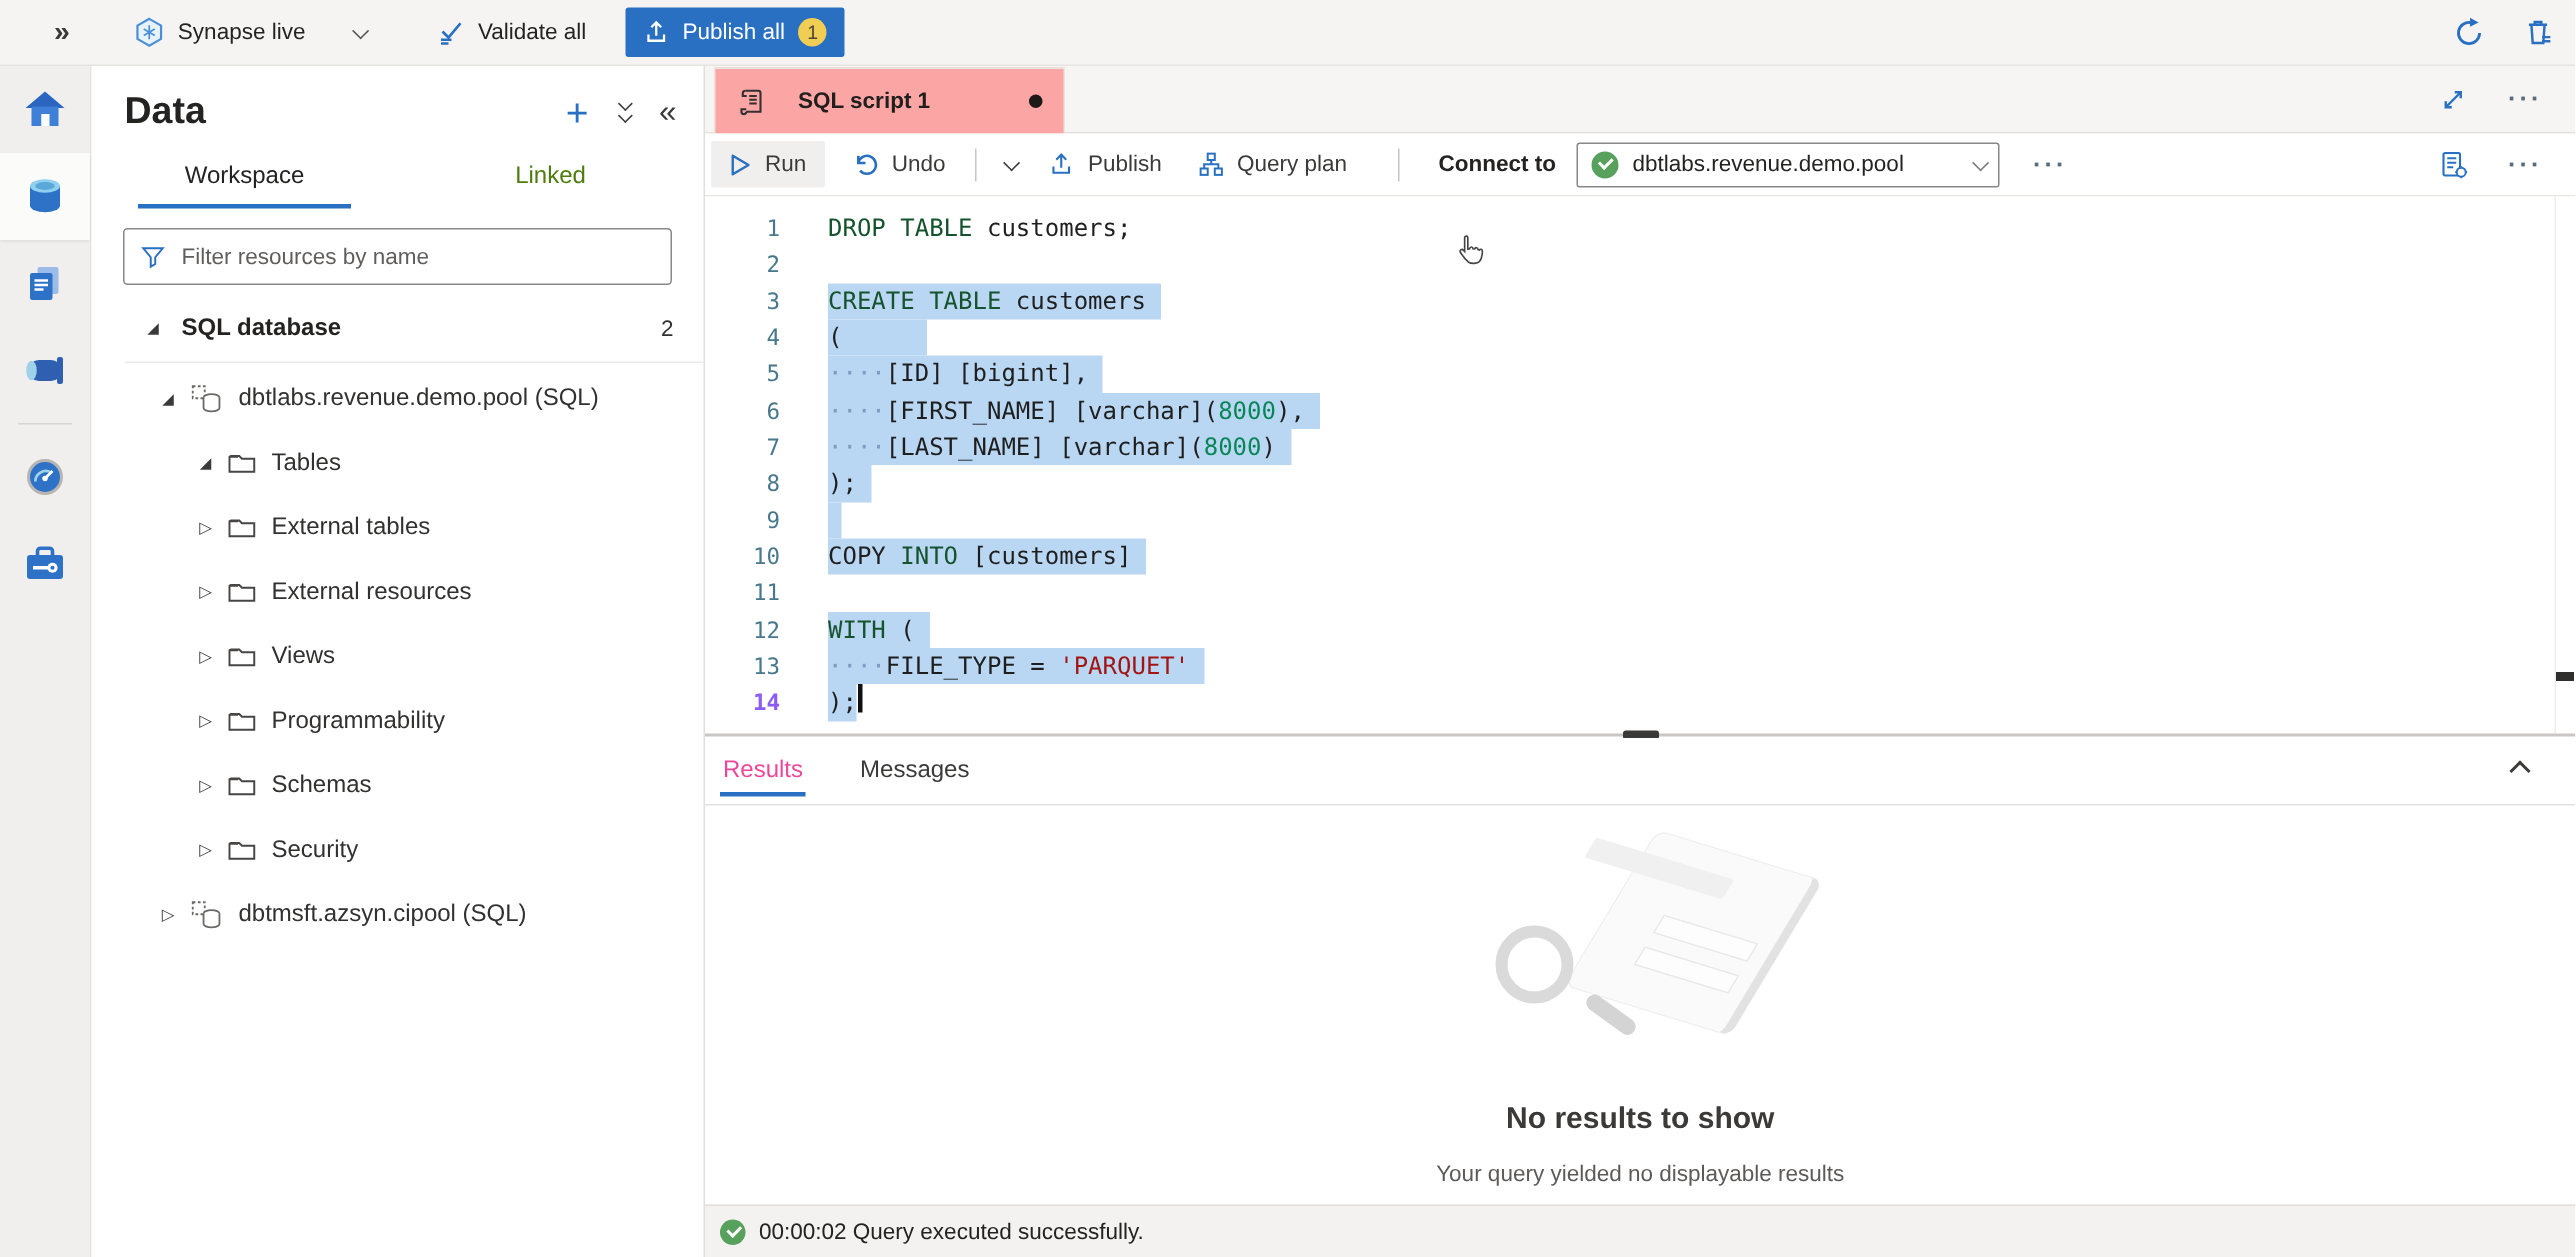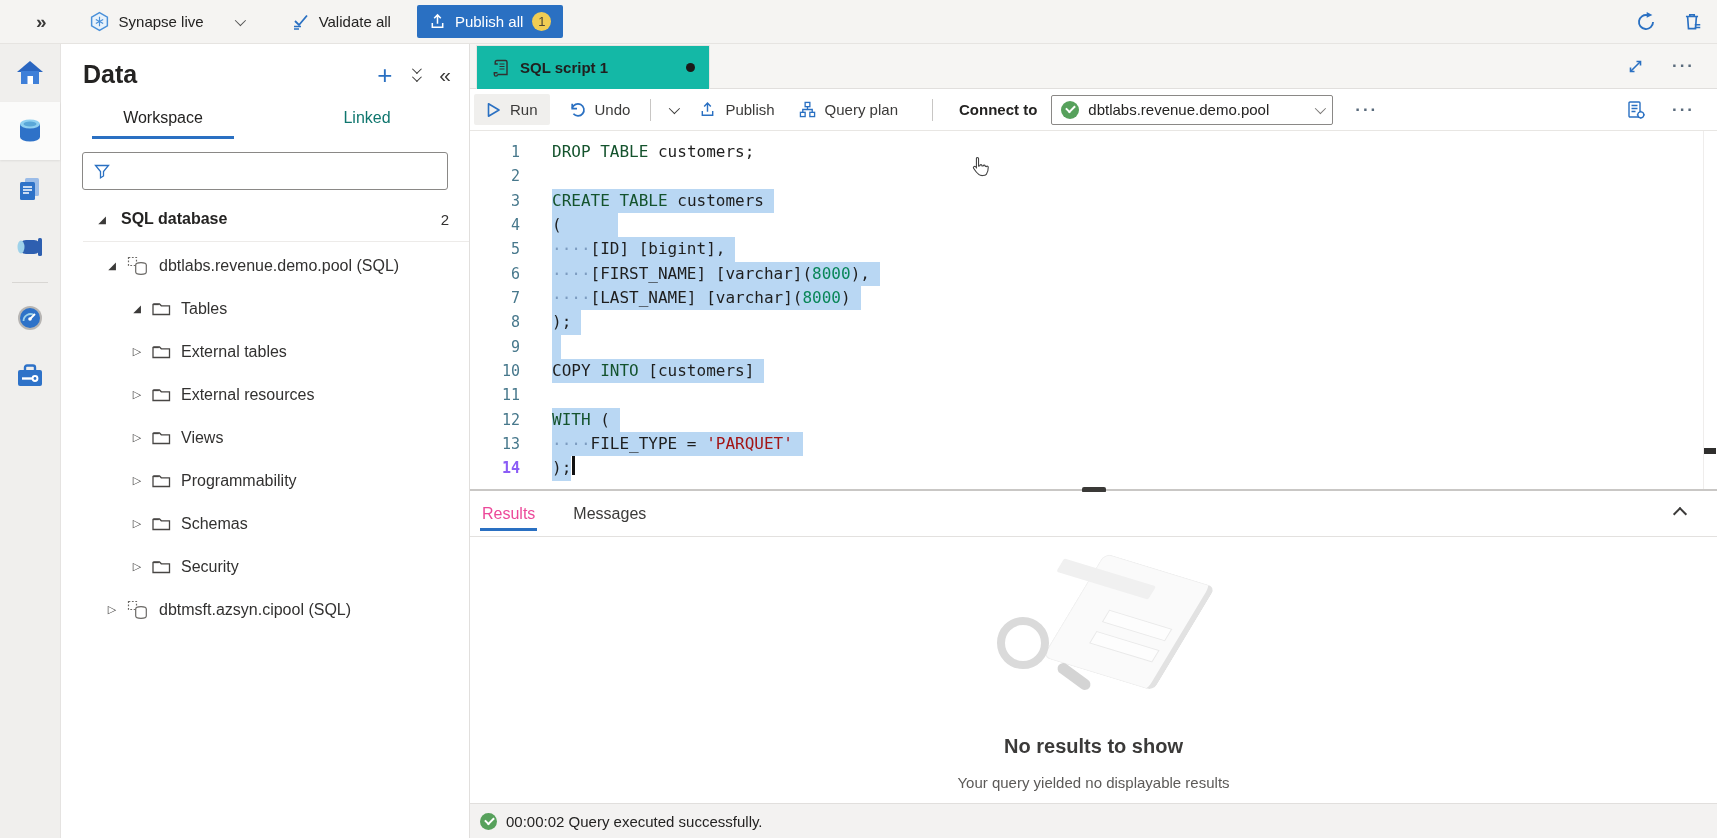--- a/index.html
+++ b/index.html
@@ -37,41 +37,41 @@
               border-right:1px solid #e1dfdd;}
   .dp-head{display:flex;align-items:center;padding:16px 18px 6px 22px;}
   .dp-title{font-size:25px;font-weight:bold;color:#242322;}
   .dp-icons{margin-left:auto;display:flex;align-items:center;gap:20px;}
   .plus{font-size:26px;font-weight:300;color:#2a70c2;line-height:20px;cursor:pointer;}
   .dblchev{display:flex;flex-direction:column;gap:1px;cursor:pointer;}
   .dblchev .chev{width:7px;height:7px;border-color:#3b3a39;}
   .laquo{font-size:21px;color:#3b3a39;cursor:pointer;line-height:18px;}
   .dp-tabs{display:flex;height:42px;margin-top:2px;}
   .dtab{flex:1;display:flex;align-items:center;justify-content:center;font-size:16px;
-        color:#0f766e;position:relative;cursor:pointer;}
+        color:#4d7c0f;position:relative;cursor:pointer;}
   .dtab.active{color:#242322;}
   .dtab.active::after{content:"";position:absolute;left:15%;right:15%;bottom:0;height:3px;background:#2a70c2;}
   .filter{margin:14px 22px 10px 22px;height:36px;border:1px solid #69676500;outline:1px solid #8a8886;
           border-radius:2px;display:flex;align-items:center;padding:0 10px;gap:9px;background:#fff;}
   .filter input{border:none;outline:none;flex:1;font-size:15px;font-family:inherit;color:#323130;background:transparent;}
   .filter input::placeholder{color:#605e5c;}
   .sec-row{display:flex;align-items:center;height:40px;padding:0 20px 0 34px;}
   .sec-label{font-size:16px;font-weight:bold;color:#242322;margin-left:12px;flex:1;}
   .sec-count{font-size:15px;color:#323130;}
   .sec-div{border-top:1px solid #edebe9;margin:2px 0 2px 22px;}
   .twisty{font-size:11px;color:#3b3a39;width:14px;display:inline-block;text-align:center;flex:none;}
   .twisty.exp{font-size:10px;}
   .trow{display:flex;align-items:center;height:43px;font-size:16px;color:#323130;cursor:pointer;}
   .trow .ticon{margin:0 10px 0 8px;flex:none;display:flex;}
 
   
   .main{position:absolute;left:470px;top:44px;width:1247px;height:794px;background:#fff;}
   .tabstrip{position:relative;height:45px;background:#f6f5f3;border-bottom:1px solid #e1dfdd;display:flex;}
-  .doc-tab{margin-left:6px;width:234px;background:#14b8a6;border:1px solid #e7e5e2;border-bottom:none;
-           display:flex;align-items:center;gap:10px;padding:0 14px;position:relative;top:1px;cursor:pointer;}
+  .doc-tab{margin-left:6px;width:234px;background:#fca5a5;border:1px solid #e7e5e2;border-bottom:none;
+           display:flex;align-items:center;gap:22px;padding:0 14px;position:relative;top:1px;cursor:pointer;}
   .doc-tab .lbl{font-size:15px;font-weight:bold;color:#201f1e;flex:1;}
   .dirty-dot{width:9px;height:9px;border-radius:50%;background:#1b1a19;flex:none;}
   .strip-icons{margin-left:auto;display:flex;align-items:center;gap:28px;margin-right:22px;}
   .ellipsis{color:#5a6b7c;font-size:17px;letter-spacing:2px;font-weight:bold;cursor:pointer;}
 
   .toolbar{position:relative;height:42px;background:#fff;border-bottom:1px solid #e8e6e3;
            display:flex;align-items:center;font-size:15px;color:#3b3a39;}
   .tbtn{display:flex;align-items:center;gap:9px;padding:7px 12px;border-radius:2px;cursor:pointer;}
   .tbtn.hover{background:#f0efed;}
   .tb-div{width:1px;height:22px;background:#c8c6c4;margin:0 8px;}
@@ -273,20 +273,21 @@
     <div class="dp-tabs">
       <div class="dtab active">Workspace</div>
       <div class="dtab">Linked</div>
     </div>
     <div class="filter">
       <span>
         <svg width="16" height="15" viewBox="0 0 16 15">
             <path d="M1.5 1.5 h13 L9.5 7.5 v4.5 L6.5 13.8 V7.5 Z" fill="none" stroke="#2a70c2" stroke-width="1.3"></path>
           </svg>
       </span>
+      <input placeholder="Filter resources by name" style="">
     </div>
     <div class="sec-row">
       <span class="twisty exp">◢</span>
       <span class="sec-label">SQL database</span>
       <span class="sec-count">2</span>
     </div>
     <div class="sec-div"></div>
     <div id="tree">
         <div class="trow" style="padding-left: 44px;">
           <span class="twisty exp">◢</span>

